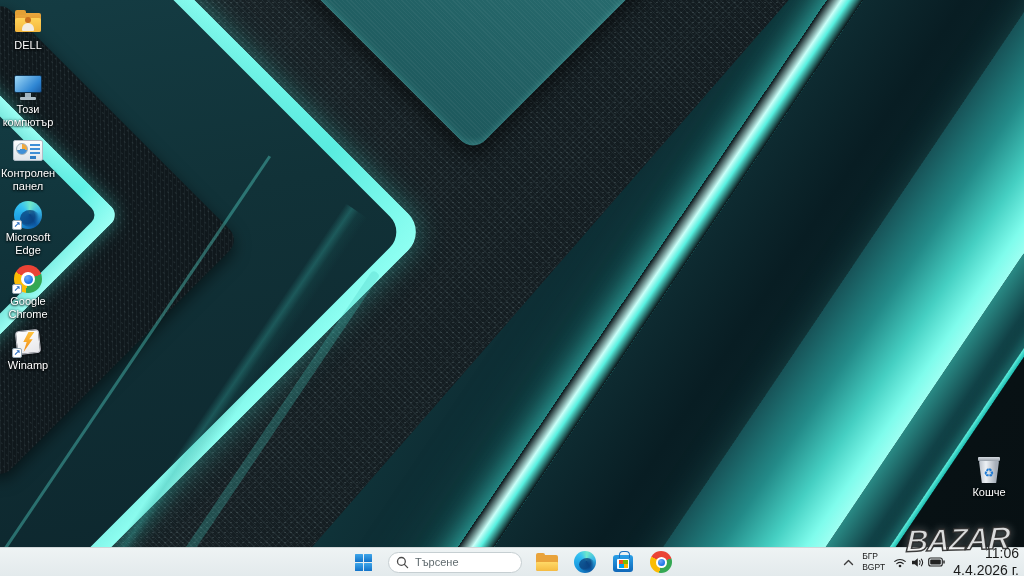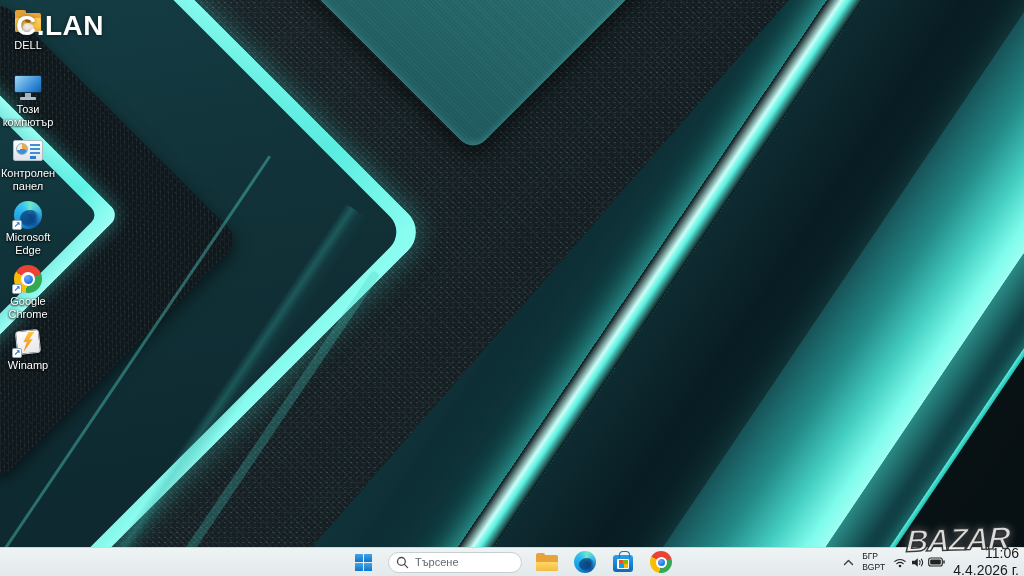--- a/index.html
+++ b/index.html
@@ -214,21 +214,20 @@
     <div class="chev chev-fill"></div>
     <div class="chev chev-tex"></div>
     <div class="chev chev-thin-frame"></div>
     <div class="chev chev-thin-fill"></div>
     <div class="faint faint1"></div>
     <div class="faint faint2"></div>
     <div class="faint faint3"></div>
     <div class="chev teal-diamond"></div>
   </div>
 
-  <div class="clan">C.LAN</div>
   <div class="bazar">BAZAR</div>
 
   <div class="icon-col">
 
     <div class="dicon">
       <div class="glyph">
         <div class="folder-back"></div>
           <div class="folder-front"></div>
         <div class="person-head"></div>
           <div class="person-body"></div>
@@ -276,20 +275,28 @@
     <div class="dicon">
       <div class="glyph">
         <div class="wa-card"></div>
           <div class="wa-bolt"></div>
         <span class="sc"></span>
       </div>
       <div class="dlabel">Winamp</div>
     </div>
   </div>
 
+  <div class="dicon dicon-abs">
+    <div class="glyph">
+      <div class="bin-lid"></div>
+        <div class="bin-body"></div>
+        <div class="bin-sym"></div>
+    </div>
+    <div class="dlabel">Кошче</div>
+  </div>
 
   <div class="taskbar">
     <div class="tb-center">
 
       <div class="tb-btn">
         <div class="start-grid">
           <span></span>
             <span></span>
             <span></span>
             <span></span>

